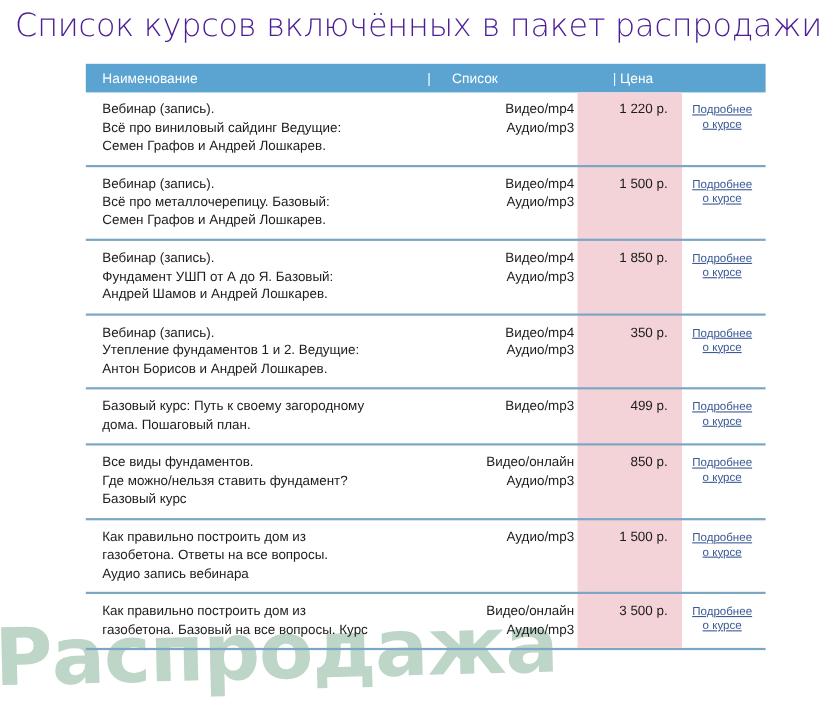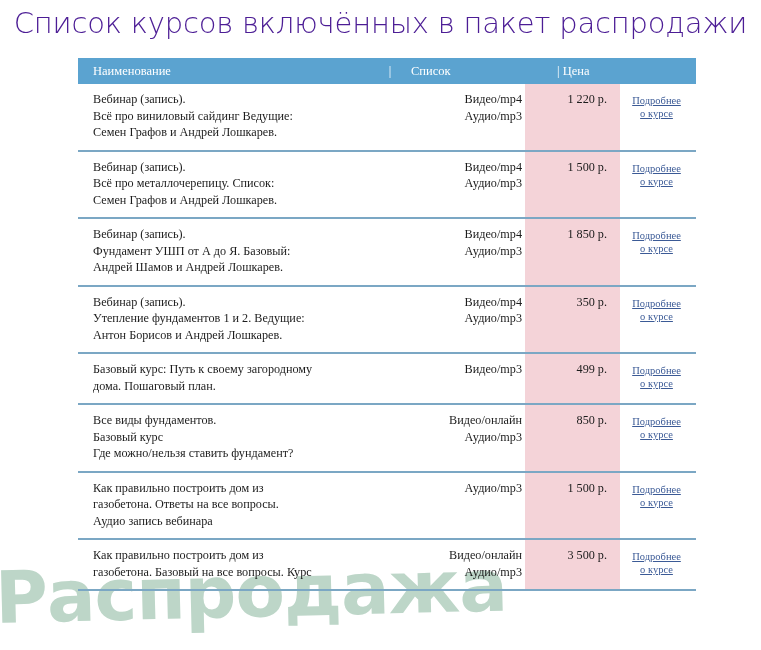--- a/index.html
+++ b/index.html
@@ -49,21 +49,20 @@
     z-index: 2;
   }
 
   
   .table-wrap {
     position: absolute;
     left: 78px;
     top: 58px;
     width: 618px;
     z-index: 2;
-    font-family: Liberation Serif, serif;
   }
 
   
   .thead {
     position: relative;
     height: 26px;
     background: #5ba3d0;
     display: flex;
     align-items: center;
   }
@@ -177,21 +176,21 @@
         <div class="cell c-format">
           <span class="line">Видео/mp4</span>
           <span class="line">Аудио/mp3</span>
         </div>
         <div class="cell c-price">1 220 р.</div>
         <div class="cell c-link"><a href="#"><span class="line">Подробнее</span><span class="line">о курсе</span></a></div>
       </div>
       <div class="row">
         <div class="cell c-name">
           <span class="line">Вебинар (запись).</span>
-          <span class="line">Всё про металлочерепицу.  Список:</span>
+          <span class="line">Всё про металлочерепицу.  Базовый:</span>
           <span class="line">Семен Графов и Андрей Лошкарев.</span>
         </div>
         <div class="cell c-format">
           <span class="line">Видео/mp4</span>
           <span class="line">Аудио/mp3</span>
         </div>
         <div class="cell c-price">1 500 р.</div>
         <div class="cell c-link"><a href="#"><span class="line">Подробнее</span><span class="line">о курсе</span></a></div>
       </div>
       <div class="row">
@@ -227,22 +226,22 @@
         </div>
         <div class="cell c-format">
           <span class="line">Видео/mp3</span>
         </div>
         <div class="cell c-price">499 р.</div>
         <div class="cell c-link"><a href="#"><span class="line">Подробнее</span><span class="line">о курсе</span></a></div>
       </div>
       <div class="row">
         <div class="cell c-name">
           <span class="line">Все виды фундаментов.</span>
+          <span class="line">Где можно/нельзя ставить фундамент?</span>
           <span class="line">Базовый курс</span>
-          <span class="line">Где можно/нельзя ставить фундамент?</span>
         </div>
         <div class="cell c-format">
           <span class="line">Видео/онлайн</span>
           <span class="line">Аудио/mp3</span>
         </div>
         <div class="cell c-price">850 р.</div>
         <div class="cell c-link"><a href="#"><span class="line">Подробнее</span><span class="line">о курсе</span></a></div>
       </div>
       <div class="row">
         <div class="cell c-name">

